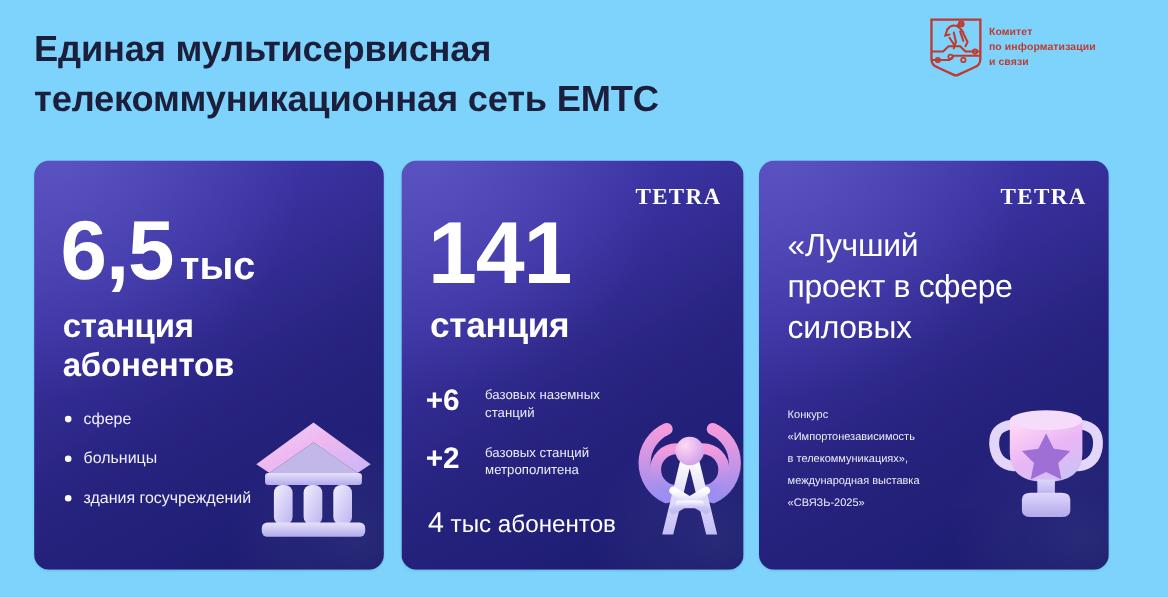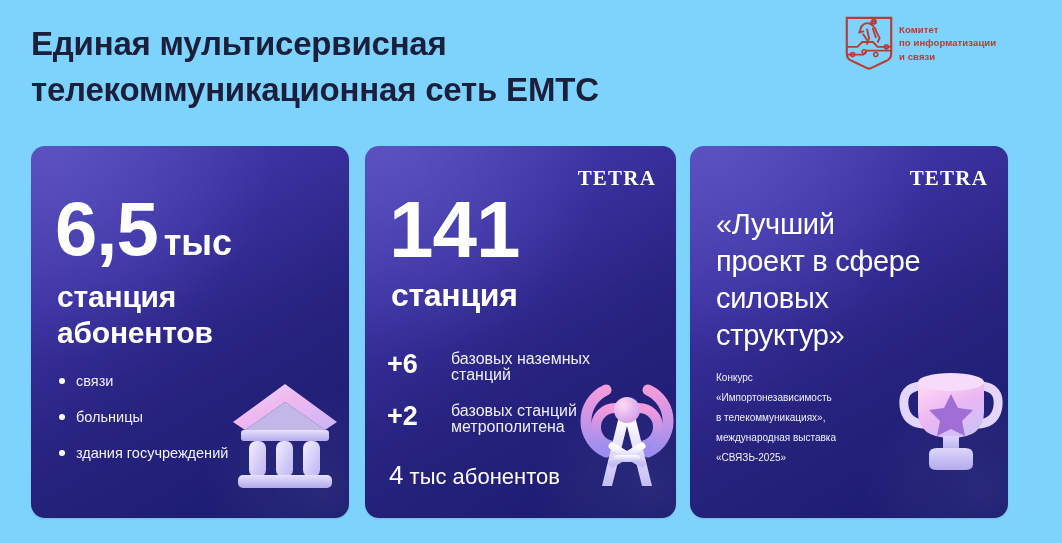--- a/index.html
+++ b/index.html
@@ -84,21 +84,21 @@
     position: absolute; left: 24px; top: 46px;
     font-size: 80px; font-weight: 700; line-height: 76px; letter-spacing: -1px;
   }
   .c2-sub {
     position: absolute; left: 26px; top: 131px;
     font-size: 32px; font-weight: 700; line-height: 36px; letter-spacing: -0.3px; text-align: right;
   }
   .plus-rows { position: absolute; left: 22px; top: 203px; width: 250px; }
   .plus-row { display: flex; align-items: flex-start; margin-bottom: 18px; }
   .plus-num { font-size: 27px; font-weight: 700; line-height: 30px; width: 54px; flex: 0 0 54px; }
-  .plus-txt { font-size: 16px; line-height: 16px; color: #eeeefb; padding-top: 2px; margin-left: 10px; }
+  .plus-txt { font-size: 12px; line-height: 16px; color: #eeeefb; padding-top: 2px; }
   .c2-bottom {
     position: absolute; left: 24px; bottom: 28px;
     font-size: 22px; font-weight: 400; line-height: 26px; white-space: nowrap;
   }
   .c2-bottom .b-num { font-size: 26px; }
   .icon-antenna { position: absolute; right: -10px; bottom: 26px; width: 118px; height: 132px; }
 
   
   .c3-quote {
     position: absolute; left: 26px; top: 60px; width: 268px;
@@ -156,21 +156,21 @@
 
     <div class="card" id="card-1">
       <div class="c1-bignum">
         <span>6,5</span><span class="unit">тыс</span>
       </div>
       <div class="c1-sub">
         <div>станция</div>
         <div>абонентов</div>
       </div>
       <ul class="bullets">
-        <li>связи</li>
+        <li>сфере</li>
         <li>больницы</li>
         <li>здания госучреждений</li>
       </ul>
 
       <svg class="icon-bank" viewBox="0 0 112 118">
         <defs>
           <linearGradient id="roofG" x1="0" y1="0" x2="1" y2="1">
             <stop offset="0" stop-color="#e9d7ff"></stop>
               <stop offset=".45" stop-color="#efb8ef"></stop>
               <stop offset="1" stop-color="#c9b6f7"></stop>
@@ -253,21 +253,20 @@
         <circle cx="59" cy="50" r="13" fill="url(#ballG)"></circle>
       </svg>
     </div>
 
     <div class="card" id="card-3">
       <div class="tetra-badge">TETRA</div>
       <div class="c3-quote">
         <div>«Лучший</div>
         <div>проект в сфере</div>
         <div>силовых</div>
-        <div>структур»</div>
       </div>
       <div class="c3-body">
         <div>Конкурс</div>
         <div>«Импортонезависимость</div>
         <div>в телекоммуникациях»,</div>
         <div>международная выставка</div>
         <div>«СВЯЗЬ-2025»</div>
       </div>
 
       <svg class="icon-trophy" viewBox="0 0 110 120">

